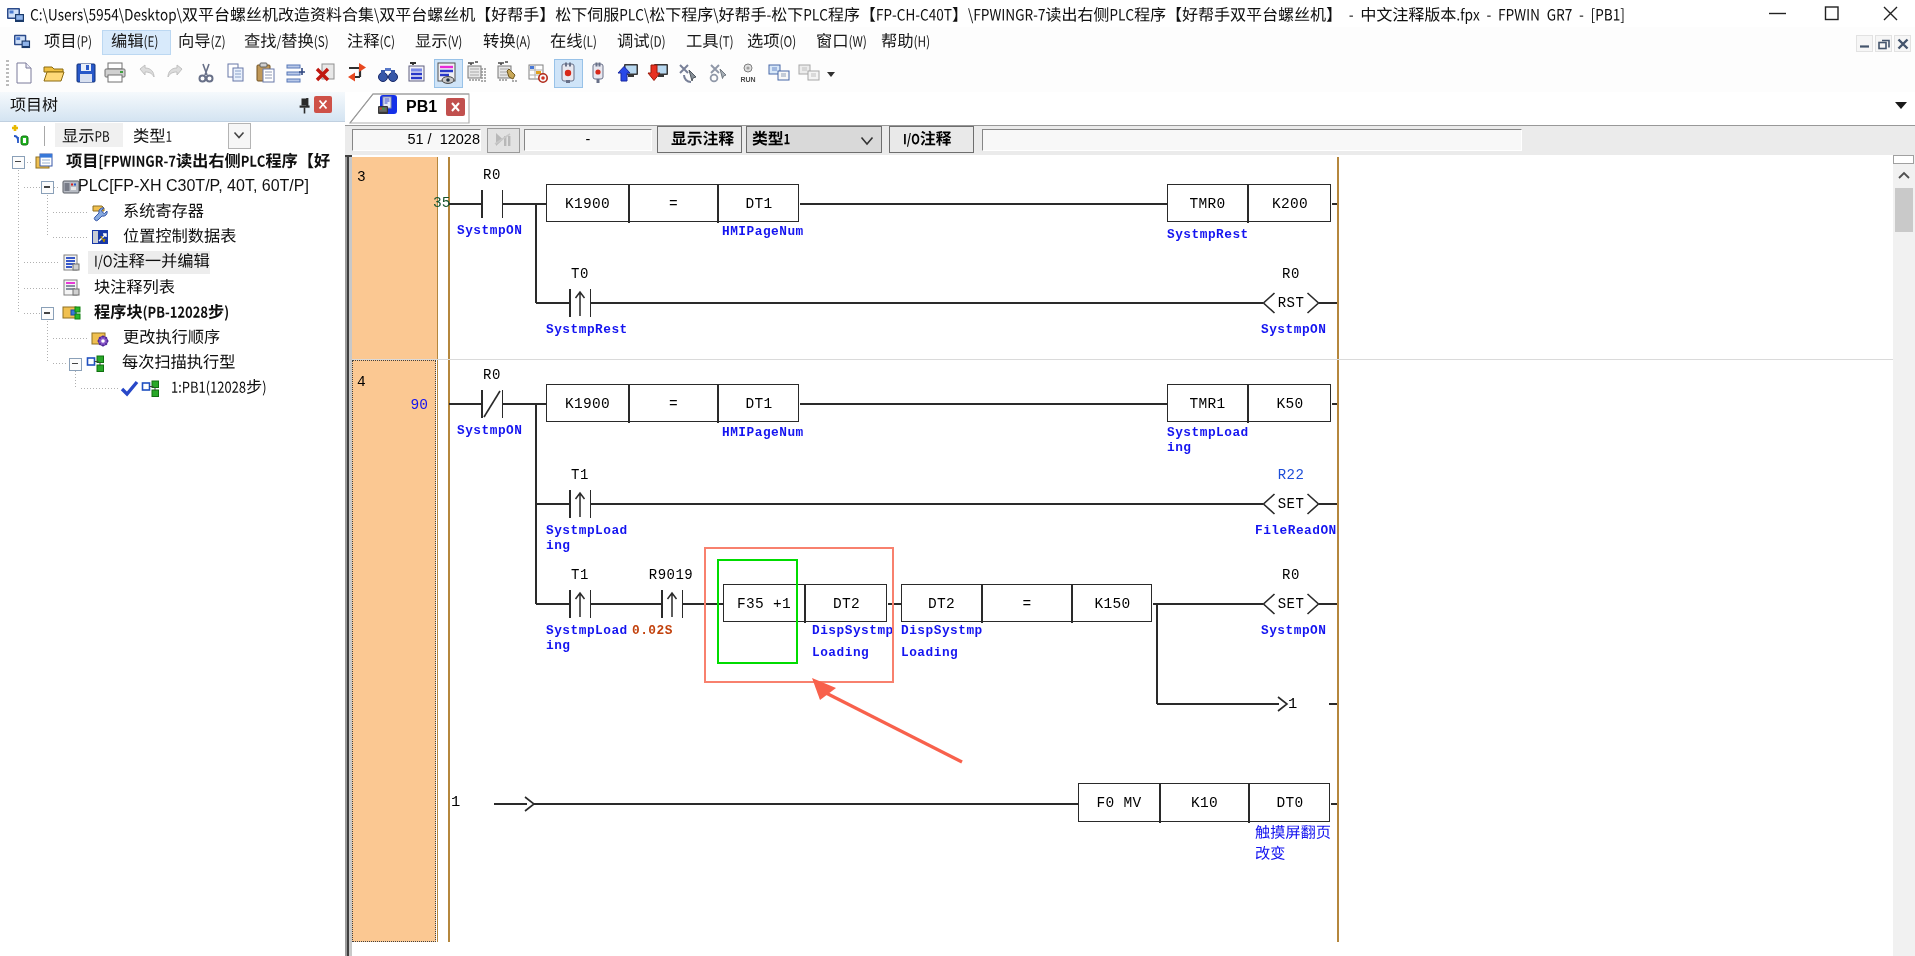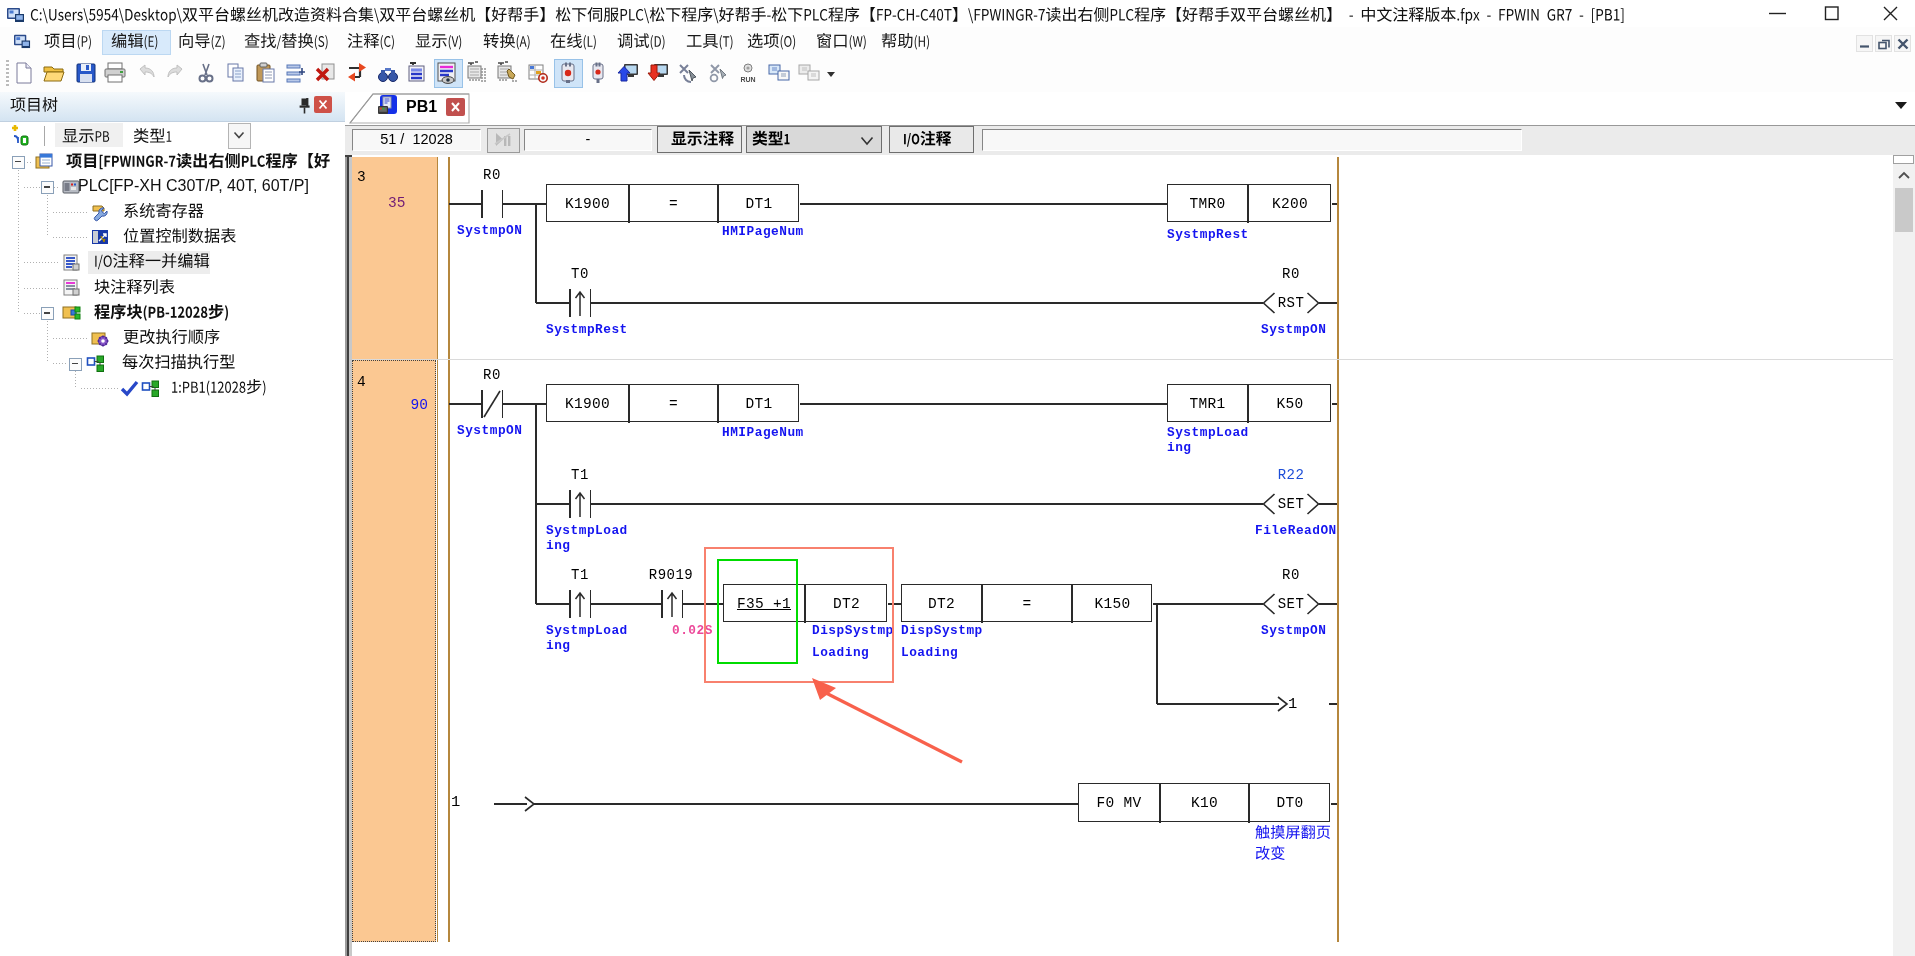--- a/index.html
+++ b/index.html
@@ -932,21 +932,21 @@
 <div style="position:absolute;left:406px;top:98px;font:bold 16px 'Liberation Sans',sans-serif;color:#000">PB1</div>
 <div style="position:absolute;left:446px;top:98px;width:19px;height:18px;background:#c1504e;border-radius:2px;"></div>
 <svg style="position:absolute;left:446px;top:98px" width="19" height="18" viewBox="0 0 19 18">
     <path d="M6 5 L13 13 M13 5 L6 13" stroke="#fff" stroke-width="2"></path>
   </svg>
 <svg style="position:absolute;left:1893px;top:99px" width="16" height="12" viewBox="0 0 16 12">
     <path d="M2 3 h12 l-6 7z" fill="#1a1a1a"></path>
   </svg>
 <div style="position:absolute;left:345px;top:125px;width:1570px;height:29px;background:#ebebeb;border-top:1px solid #989898;border-bottom:1px solid #6e6e6e;"></div>
 <div style="position:absolute;left:352px;top:129px;width:127px;height:20px;background:#f8f8f8;border-top:1.5px solid #868686;border-left:1.5px solid #868686;border-bottom:1.5px solid #fff;border-right:1.5px solid #fff;">
-    <div style="position:absolute;left:0;top:1px;width:100%;text-align:center;font:14.5px 'Liberation Sans',sans-serif;color:#000">51 /&nbsp;&nbsp;12028</div>
+    <div style="position:absolute;left:0;top:1px;width:100%;text-align:right;font:14.5px 'Liberation Sans',sans-serif;color:#000">51 /&nbsp;&nbsp;12028</div>
   </div>
 <div style="position:absolute;left:487px;top:128px;width:31px;height:23px;background:#e2e2e2;border:1px solid #9a9a9a;"></div>
 <svg style="position:absolute;left:494px;top:132px" width="18" height="15" viewBox="0 0 18 15">
     <path d="M2 1 L9 7.5 2 14z" fill="#b8b8b8"></path>
     <rect x="10" y="4" width="2.4" height="10" fill="#b8b8b8"></rect>
     <rect x="14" y="4" width="2.4" height="10" fill="#b8b8b8"></rect>
     <path d="M1 12 L16 2" stroke="#c8c8c8" stroke-width="1.6"></path>
   </svg>
 <div style="position:absolute;left:524px;top:129px;width:126px;height:20px;background:#f8f8f8;border-top:1.5px solid #868686;border-left:1.5px solid #868686;border-bottom:1.5px solid #fff;border-right:1.5px solid #fff;">
     <div style="position:absolute;left:0;top:1px;width:100%;text-align:center;font:14.5px 'Liberation Sans',sans-serif;color:#000">-</div>
@@ -993,21 +993,21 @@
   </svg>
 <div style="position:absolute;left:1895px;top:188px;width:18px;height:44px;background:#c9c9c9;"></div>
 <div style="position:absolute;left:352px;top:155px;width:1541px;height:801px;background:#fff;"></div>
 <div style="position:absolute;left:352px;top:156.5px;width:85px;height:202px;background:#fbc892;"></div>
 <div style="position:absolute;left:437px;top:156.5px;width:1.3px;height:785px;background:#b5873d;"></div>
 <div style="position:absolute;left:352px;top:360px;width:84px;height:582px;background:#fbc892;border:1.2px dotted #404040;box-sizing:border-box;"></div>
 <div style="position:absolute;left:447.5px;top:156.5px;width:2px;height:785px;background:#b5873d;"></div>
 <div style="position:absolute;left:1337px;top:156.5px;width:2px;height:785px;background:#b5873d;"></div>
 <div style="position:absolute;left:352px;top:358.7px;width:1541px;height:1.2px;background:#dadada;"></div>
 <div style="position:absolute;left:357px;top:168.5px;font:14.5px 'Liberation Mono',monospace;color:#000;white-space:nowrap;letter-spacing:0;">3</div>
-<div style="position:absolute;left:388px;top:194.7px;font:14.5px 'Liberation Mono',monospace;color:#701a75;white-space:nowrap;letter-spacing:0;text-align:center;">35</div>
+<div style="position:absolute;left:433px;top:194.7px;font:14.5px 'Liberation Mono',monospace;color:#14532d;white-space:nowrap;letter-spacing:0;text-align:center;">35</div>
 <div style="position:absolute;left:357px;top:373.5px;font:14.5px 'Liberation Mono',monospace;color:#000;white-space:nowrap;letter-spacing:0;">4</div>
 <div style="position:absolute;left:410.5px;top:397px;font:14.5px 'Liberation Mono',monospace;color:#1414f0;white-space:nowrap;letter-spacing:0;">90</div>
 <div style="position:absolute;left:449px;top:203.25px;width:33px;height:1.5px;background:#2a2a2a;"></div>
 <div style="position:absolute;left:481px;top:190px;width:1.8px;height:28px;background:#2a2a2a;"></div>
 <div style="position:absolute;left:501.5px;top:190px;width:1.8px;height:28px;background:#2a2a2a;"></div>
 <div style="position:absolute;left:503px;top:203.25px;width:43px;height:1.5px;background:#2a2a2a;"></div>
 <div style="position:absolute;left:546px;top:184px;width:251px;height:36px;border:1.5px solid #2a2a2a;background:#fff;"></div>
 <div style="position:absolute;left:628.25px;top:184px;width:1.5px;height:39px;background:#2a2a2a;"></div>
 <div style="position:absolute;left:717.25px;top:184px;width:1.5px;height:39px;background:#2a2a2a;"></div>
 <div style="position:absolute;left:546px;top:195.5px;width:83px;text-align:center;font:14.5px 'Liberation Mono',monospace;color:#000;letter-spacing:0.3px;white-space:nowrap;">K1900</div>
@@ -1090,40 +1090,40 @@
   </svg>
 <div style="position:absolute;left:591px;top:603.25px;width:71px;height:1.5px;background:#2a2a2a;"></div>
 <div style="position:absolute;left:661px;top:590px;width:1.8px;height:28px;background:#2a2a2a;"></div>
 <div style="position:absolute;left:681.5px;top:590px;width:1.8px;height:28px;background:#2a2a2a;"></div>
 <svg style="position:absolute;left:661px;top:591px" width="22" height="27" viewBox="0 0 22 27">
     <path d="M11 26 V3 M6.5 8 L11 2 L15.5 8" stroke="#2a2a2a" stroke-width="1.5" fill="none"></path>
   </svg>
 <div style="position:absolute;left:683px;top:603.25px;width:40px;height:1.5px;background:#2a2a2a;"></div>
 <div style="position:absolute;left:723px;top:584px;width:162px;height:36px;border:1.5px solid #2a2a2a;background:#fff;"></div>
 <div style="position:absolute;left:804.25px;top:584px;width:1.5px;height:39px;background:#2a2a2a;"></div>
-<div style="position:absolute;left:723px;top:595.5px;width:82px;text-align:center;font:14.5px 'Liberation Mono',monospace;color:#000;letter-spacing:0.3px;white-space:nowrap;text-decoration:underline;">F35&nbsp;+1</div>
+<div style="position:absolute;left:723px;top:595.5px;width:82px;text-align:center;font:14.5px 'Liberation Mono',monospace;color:#000;letter-spacing:0.3px;white-space:nowrap;">F35&nbsp;+1</div>
 <div style="position:absolute;left:805px;top:595.5px;width:83px;text-align:center;font:14.5px 'Liberation Mono',monospace;color:#000;letter-spacing:0.3px;white-space:nowrap;">DT2</div>
 <div style="position:absolute;left:888px;top:603.25px;width:13px;height:1.5px;background:#2a2a2a;"></div>
 <div style="position:absolute;left:901px;top:584px;width:249px;height:36px;border:1.5px solid #2a2a2a;background:#fff;"></div>
 <div style="position:absolute;left:981.25px;top:584px;width:1.5px;height:39px;background:#2a2a2a;"></div>
 <div style="position:absolute;left:1071.25px;top:584px;width:1.5px;height:39px;background:#2a2a2a;"></div>
 <div style="position:absolute;left:901px;top:595.5px;width:81px;text-align:center;font:14.5px 'Liberation Mono',monospace;color:#000;letter-spacing:0.3px;white-space:nowrap;">DT2</div>
 <div style="position:absolute;left:982px;top:595.5px;width:90px;text-align:center;font:14.5px 'Liberation Mono',monospace;color:#000;letter-spacing:0.3px;white-space:nowrap;">=</div>
 <div style="position:absolute;left:1072px;top:595.5px;width:81px;text-align:center;font:14.5px 'Liberation Mono',monospace;color:#000;letter-spacing:0.3px;white-space:nowrap;">K150</div>
 <div style="position:absolute;left:1153px;top:603.25px;width:110px;height:1.5px;background:#2a2a2a;"></div>
 <svg style="position:absolute;left:1262px;top:593px" width="58" height="22" viewBox="0 0 58 22">
     <path d="M12.5 1 L1.5 11 L12.5 21 M45.5 1 L56.5 11 L45.5 21" stroke="#2a2a2a" stroke-width="1.6" fill="none"></path>
   </svg>
 <div style="position:absolute;left:1091px;top:596px;width:400px;text-align:center;font:14px 'Liberation Mono',monospace;color:#000;white-space:nowrap;letter-spacing:0.5px;">SET</div>
 <div style="position:absolute;left:1319px;top:603.25px;width:18px;height:1.5px;background:#2a2a2a;"></div>
 <div style="position:absolute;left:380px;top:567px;width:400px;text-align:center;font:14px 'Liberation Mono',monospace;color:#000;white-space:nowrap;letter-spacing:0.5px;">T1</div>
 <div style="position:absolute;left:546px;top:623px;font:bold 12.8px 'Liberation Mono',monospace;color:#1414f0;white-space:nowrap;letter-spacing:0.5px;">SystmpLoad</div>
 <div style="position:absolute;left:546px;top:638px;font:bold 12.8px 'Liberation Mono',monospace;color:#1414f0;white-space:nowrap;letter-spacing:0.5px;">ing</div>
 <div style="position:absolute;left:471px;top:567px;width:400px;text-align:center;font:14px 'Liberation Mono',monospace;color:#000;white-space:nowrap;letter-spacing:0.5px;">R9019</div>
-<div style="position:absolute;left:632px;top:623px;font:bold 12.8px 'Liberation Mono',monospace;color:#ec4899;white-space:nowrap;letter-spacing:0.5px;margin-left:40px;">0.02S</div>
+<div style="position:absolute;left:632px;top:623px;font:bold 12.8px 'Liberation Mono',monospace;color:#c2410c;white-space:nowrap;letter-spacing:0.5px;">0.02S</div>
 <div style="position:absolute;left:812px;top:623px;font:bold 12.8px 'Liberation Mono',monospace;color:#1414f0;white-space:nowrap;letter-spacing:0.5px;">DispSystmp</div>
 <div style="position:absolute;left:812px;top:645px;font:bold 12.8px 'Liberation Mono',monospace;color:#1414f0;white-space:nowrap;letter-spacing:0.5px;">Loading</div>
 <div style="position:absolute;left:901px;top:623px;font:bold 12.8px 'Liberation Mono',monospace;color:#1414f0;white-space:nowrap;letter-spacing:0.5px;">DispSystmp</div>
 <div style="position:absolute;left:901px;top:645px;font:bold 12.8px 'Liberation Mono',monospace;color:#1414f0;white-space:nowrap;letter-spacing:0.5px;">Loading</div>
 <div style="position:absolute;left:1091px;top:567px;width:400px;text-align:center;font:14px 'Liberation Mono',monospace;color:#000;white-space:nowrap;letter-spacing:0.5px;">R0</div>
 <div style="position:absolute;left:1261px;top:623px;font:bold 12.8px 'Liberation Mono',monospace;color:#1414f0;white-space:nowrap;letter-spacing:0.5px;">SystmpON</div>
 <div style="position:absolute;left:717px;top:559px;width:81px;height:105px;border:2.5px solid #00dc00;box-sizing:border-box;"></div>
 <div style="position:absolute;left:704px;top:547px;width:190px;height:136px;border:2.5px solid #f8816e;box-sizing:border-box;"></div>
 <div style="position:absolute;left:1156.25px;top:604px;width:1.5px;height:100px;background:#2a2a2a;"></div>
 <div style="position:absolute;left:1157px;top:703.25px;width:122px;height:1.5px;background:#2a2a2a;"></div>

